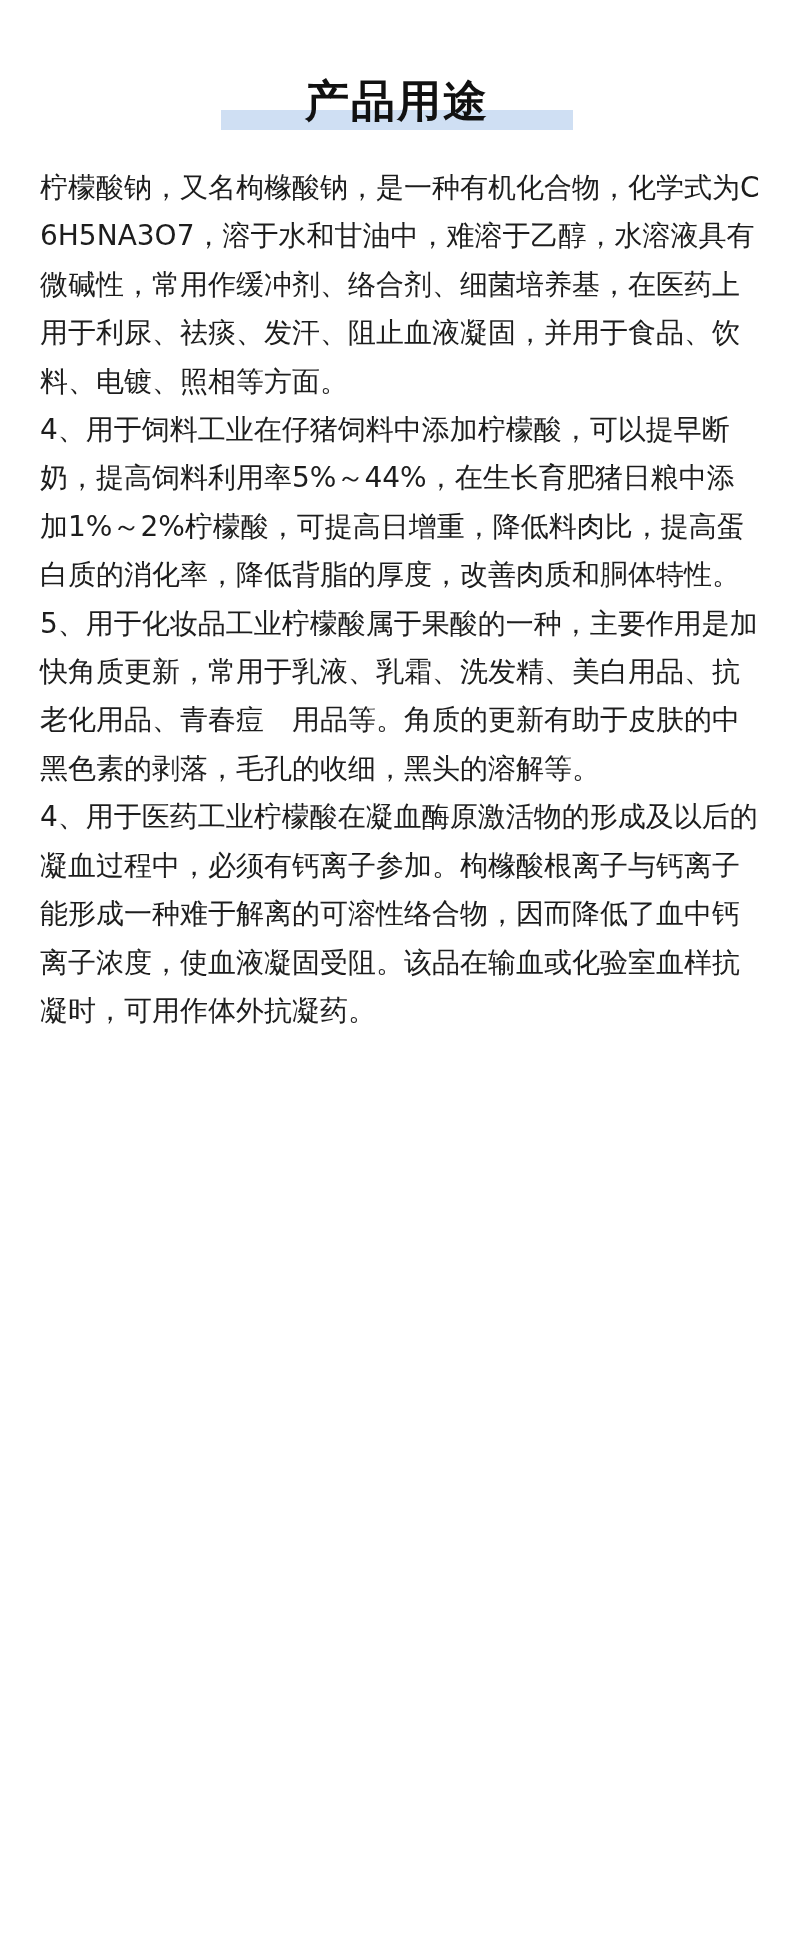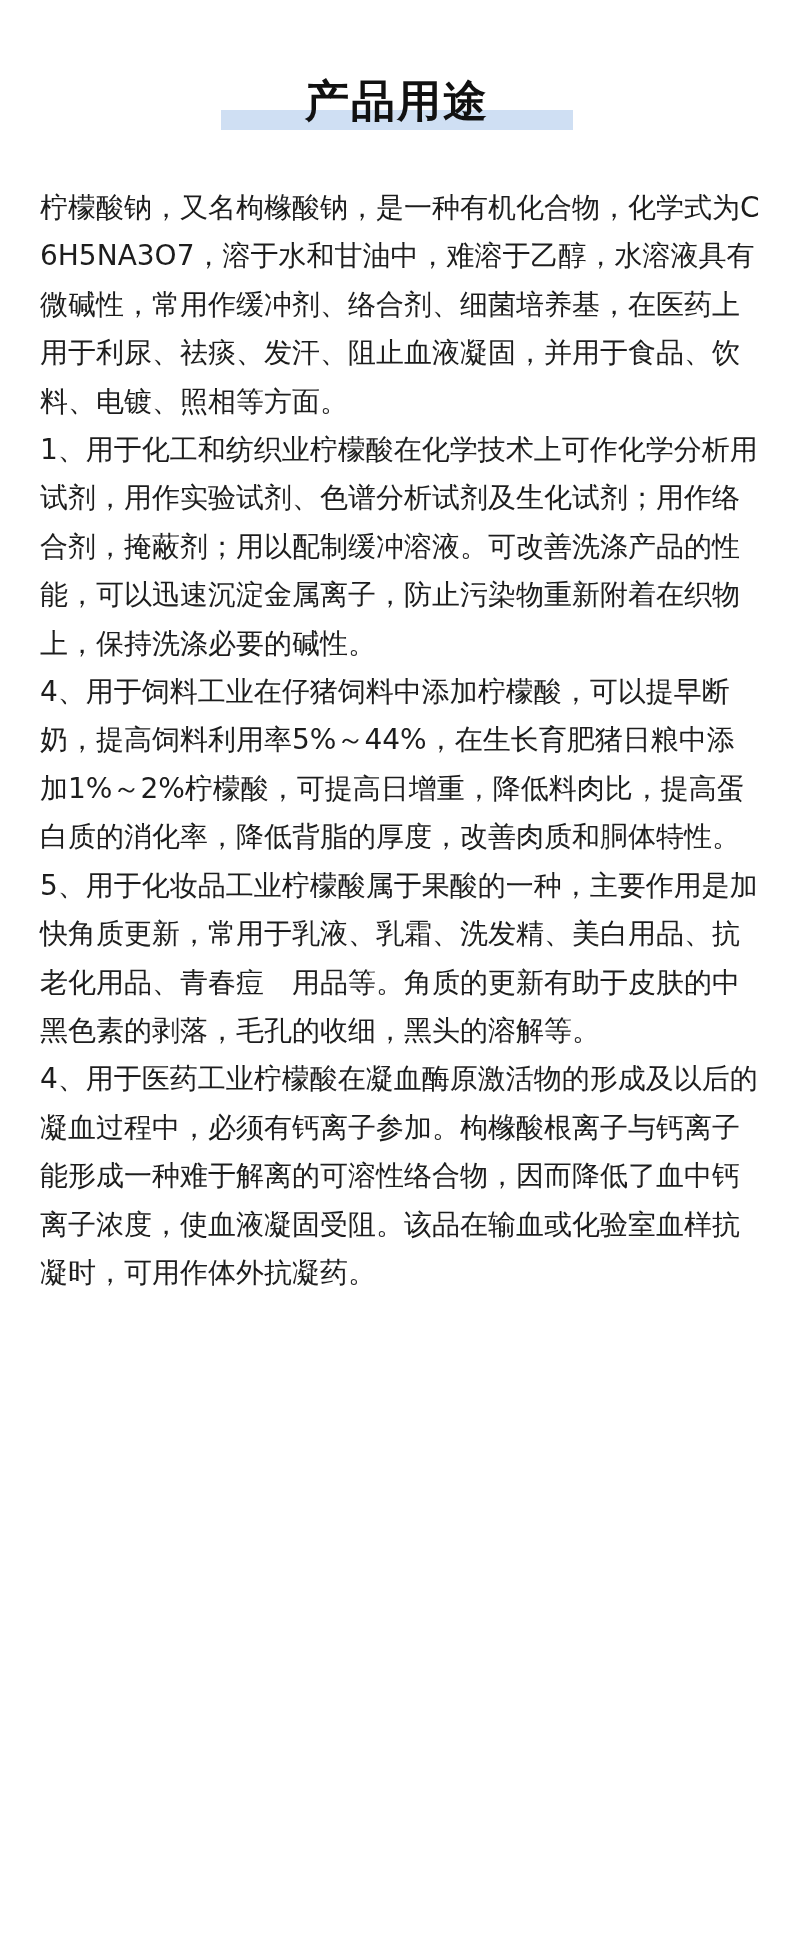--- a/index.html
+++ b/index.html
@@ -1,29 +1,28 @@
 <!DOCTYPE html>
 <html><head>
 <meta charset="utf-8">
 <style>
   html, body { margin: 0; padding: 0; background: #ffffff; }
   body { width: 790px; height: 1934px; position: relative; overflow: hidden; font-family: "DejaVu Sans", "Liberation Sans", sans-serif; color: #1a1a1a; }
   .title-wrap { position: absolute; left: 2px; top: 68px; width: 790px; height: 70px; }
   .title-bar { position: absolute; left: 219px; top: 42px; width: 352px; height: 20px; background: #cfdff3; }
   .title { position: absolute; left: 0; width: 790px; top: 4px; text-align: center; font-size: 44px; font-weight: bold; letter-spacing: 2px; color: #111; }
-  .content { position: absolute; left: 40px; top: 184px; width: 722px; font-size: 28px; line-height: 48.4px; color: #1d1d1d; }
+  .content { position: absolute; left: 40px; top: 164px; width: 722px; font-size: 28px; line-height: 48.4px; color: #1d1d1d; }
   .para { margin: 0; padding: 0; white-space: pre-wrap; word-break: break-all; }
 </style>
 </head>
 <body>
 
 <div class="title-wrap">
   <div class="title-bar" style="background: rgb(207, 223, 243);"></div>
   <div class="title">产品用途</div>
 </div>
 
 <div class="content">
   <p class="para">柠檬酸钠，又名枸橼酸钠，是一种有机化合物，化学式为C6H5NA3O7，溶于水和甘油中，难溶于乙醇，水溶液具有微碱性，常用作缓冲剂、络合剂、细菌培养基，在医药上用于利尿、祛痰、发汗、阻止血液凝固，并用于食品、饮料、电镀、照相等方面。</p>
-  <p class="para">1、用于化工和纺织业柠檬酸在化学技术上可作化学分析用试剂，用作实验试剂、色谱分析试剂及生化试剂；用作络合剂，掩蔽剂；用以配制缓冲溶液。可改善洗涤产品的性能，可以迅速沉淀金属离子，防止污染物重新附着在织物上，保持洗涤必要的碱性。</p>
   <p class="para">4、用于饲料工业在仔猪饲料中添加柠檬酸，可以提早断奶，提高饲料利用率5%～44%，在生长育肥猪日粮中添加1%～2%柠檬酸，可提高日增重，降低料肉比，提高蛋白质的消化率，降低背脂的厚度，改善肉质和胴体特性。</p>
   <p class="para">5、用于化妆品工业柠檬酸属于果酸的一种，主要作用是加快角质更新，常用于乳液、乳霜、洗发精、美白用品、抗老化用品、青春痘　用品等。角质的更新有助于皮肤的中黑色素的剥落，毛孔的收细，黑头的溶解等。</p>
   <p class="para">4、用于医药工业柠檬酸在凝血酶原激活物的形成及以后的凝血过程中，必须有钙离子参加。枸橼酸根离子与钙离子能形成一种难于解离的可溶性络合物，因而降低了血中钙离子浓度，使血液凝固受阻。该品在输血或化验室血样抗凝时，可用作体外抗凝药。</p>
 </div>
 
 </body></html>

